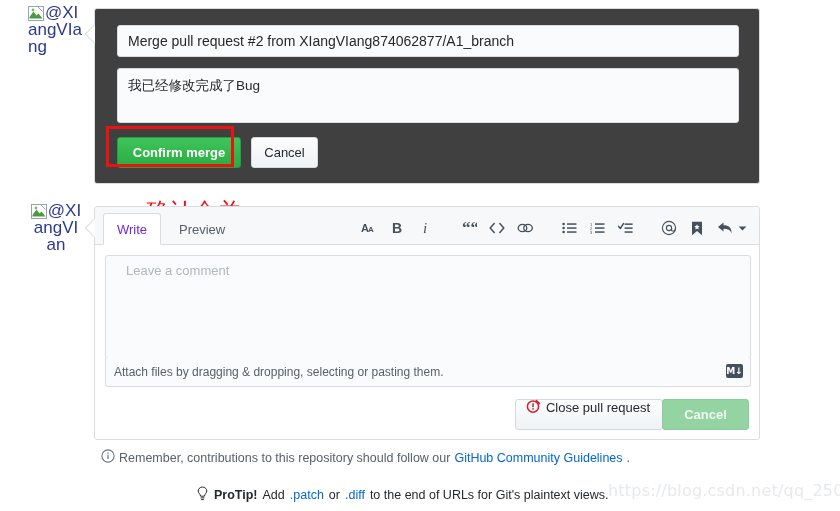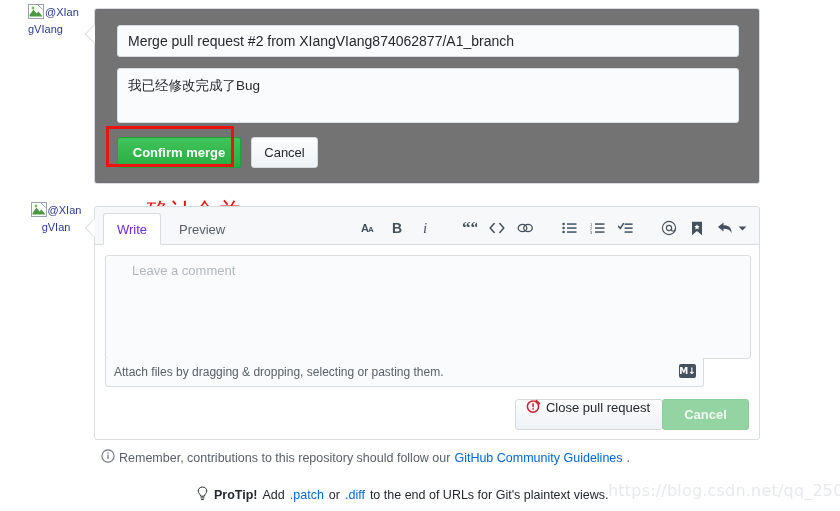--- a/index.html
+++ b/index.html
@@ -14,21 +14,21 @@
     font-size: 13px;
     color: #24292e;
     position: relative;
     overflow: hidden;
   }
 
   
   .avatar-broken {
     position: absolute;
     width: 56px;
-    font-size: 11px;
+    font-size: 17px;
     line-height: 17px;
     color: #2b3a8f;
     font-family: "Liberation Sans", "DejaVu Sans", sans-serif;
     word-break: break-all;
   }
   .broken-glyph {
     display: inline-block;
     width: 16px;
     height: 15px;
     vertical-align: -3px;
@@ -37,21 +37,21 @@
   }
   .broken-glyph svg { display:block; }
 
   
   .merge-panel {
     position: absolute;
     left: 94px;
     top: 8px;
     width: 666px;
     height: 176px;
-    background: #737373;
+    background: #404040;
     border: 1px solid #d9dde2;
     border-radius: 3px;
     box-sizing: border-box;
   }
   .bubble-arrow {
     position: absolute;
     width: 12px;
     height: 22px;
     overflow: hidden;
   }
@@ -236,31 +236,31 @@
     top: 48px;
     width: 646px;
     height: 104px;
     box-sizing: border-box;
     border: 1px solid #d9dde2;
     border-radius: 3px;
     background: #fafbfc;
     font-family: "Liberation Sans", "DejaVu Sans", sans-serif;
     font-size: 13px;
     color: #24292e;
-    padding: 7px 26px;
+    padding: 7px 20px;
     resize: none;
     outline: none;
   }
   .comment-area::placeholder { color: #b0b7bf; }
 
   .attach-bar {
     position: absolute;
     left: 10px;
     top: 151px;
-    width: 599px;
+    width: 646px;
     height: 29px;
     box-sizing: border-box;
     border: 1px solid #d9dde2;
     border-top: none;
     border-radius: 0 0 3px 3px;
     background: #fafbfc;
     font-size: 12px;
     color: #586069;
     line-height: 28px;
     padding: 0 8px;

